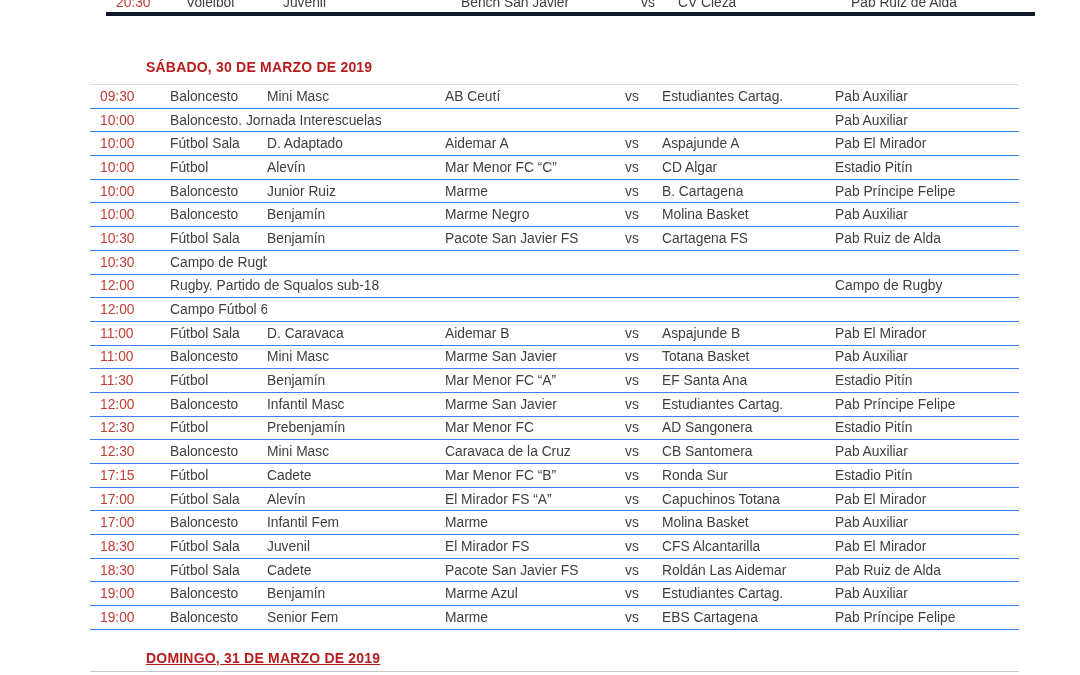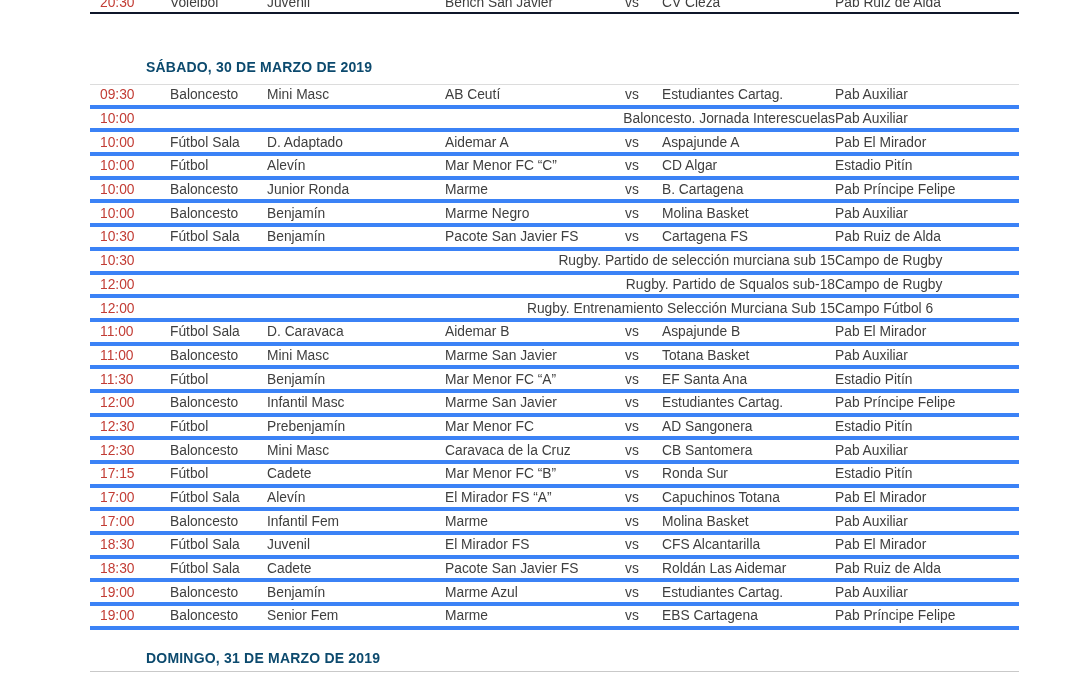--- a/index.html
+++ b/index.html
@@ -11,58 +11,58 @@
   }
   .page{
     position:relative;
     width:1080px;height:675px;
     background:#ffffff;
     overflow:hidden;
   }
   
   .top-clip{
     position:absolute;
-    top:0;left:90px;width:929px;height:12px;
+    top:0;left:106px;width:929px;height:12px;
     overflow:hidden;
-    border-bottom:2px solid #0f172a;
+    border-bottom:4px solid #0f172a;
   }
   .top-clip .row{margin-top:-9px;border-bottom:none;}
 
   .date-header{
     position:absolute;
     left:146px;
     font-size:14px;
     font-weight:bold;
-    color:#0c4a6e;
+    color:#b91c1c;
     letter-spacing:0.2px;
   }
   .date-header.saturday{top:59px;}
-  .date-header.sunday{top:650px;}
+  .date-header.sunday{top:650px;text-decoration:underline;}
 
   .rows{
     position:absolute;
     left:90px;width:929px;
     border-top:1px solid #dcdcdc;
   }
   .rows.saturday{top:84px;}
 
   .row{
     display:grid;
     grid-template-columns:80px 97px 178px 180px 37px 173px 1fr;
     align-items:center;
     height:23.7px;
     box-sizing:border-box;
-    border-bottom:4px solid #3b82f6;
+    border-bottom:1px solid #3b82f6;
     font-size:13.8px;
     color:#3f3f3f;
     white-space:nowrap;
   }
   .cell{overflow:hidden;}
   .cell.time{color:#c23c34;padding-left:10px;}
-  .cell.event{grid-column:2 / 7;text-align:right;}
+  .cell.event{grid-column:2 / 7;}
 
   .sunday-line{
     position:absolute;
     left:90px;top:671px;width:929px;
     border-top:1px solid #c9c9c9;
   }
 </style>
 </head>
 <body>
 
@@ -113,21 +113,21 @@
         <span class="cell sport">Fútbol</span>
         <span class="cell category">Alevín</span>
         <span class="cell home">Mar Menor FC “C”</span>
         <span class="cell vs">vs</span>
         <span class="cell away">CD Algar</span>
         <span class="cell venue">Estadio Pitín</span>
       </div>
       <div class="row">
         <span class="cell time">10:00</span>
         <span class="cell sport">Baloncesto</span>
-        <span class="cell category">Junior Ronda</span>
+        <span class="cell category">Junior Ruiz</span>
         <span class="cell home">Marme</span>
         <span class="cell vs">vs</span>
         <span class="cell away">B. Cartagena</span>
         <span class="cell venue">Pab Príncipe Felipe</span>
       </div>
       <div class="row">
         <span class="cell time">10:00</span>
         <span class="cell sport">Baloncesto</span>
         <span class="cell category">Benjamín</span>
         <span class="cell home">Marme Negro</span>
@@ -139,31 +139,29 @@
         <span class="cell time">10:30</span>
         <span class="cell sport">Fútbol Sala</span>
         <span class="cell category">Benjamín</span>
         <span class="cell home">Pacote San Javier FS</span>
         <span class="cell vs">vs</span>
         <span class="cell away">Cartagena FS</span>
         <span class="cell venue">Pab Ruiz de Alda</span>
       </div>
       <div class="row">
         <span class="cell time">10:30</span>
-        <span class="cell event">Rugby. Partido de selección murciana sub 15</span>
         <span class="cell venue">Campo de Rugby</span>
       </div>
       <div class="row">
         <span class="cell time">12:00</span>
         <span class="cell event">Rugby. Partido de Squalos sub-18</span>
         <span class="cell venue">Campo de Rugby</span>
       </div>
       <div class="row">
         <span class="cell time">12:00</span>
-        <span class="cell event">Rugby. Entrenamiento Selección Murciana Sub 15</span>
         <span class="cell venue">Campo Fútbol 6</span>
       </div>
       <div class="row">
         <span class="cell time">11:00</span>
         <span class="cell sport">Fútbol Sala</span>
         <span class="cell category">D. Caravaca</span>
         <span class="cell home">Aidemar B</span>
         <span class="cell vs">vs</span>
         <span class="cell away">Aspajunde B</span>
         <span class="cell venue">Pab El Mirador</span>

